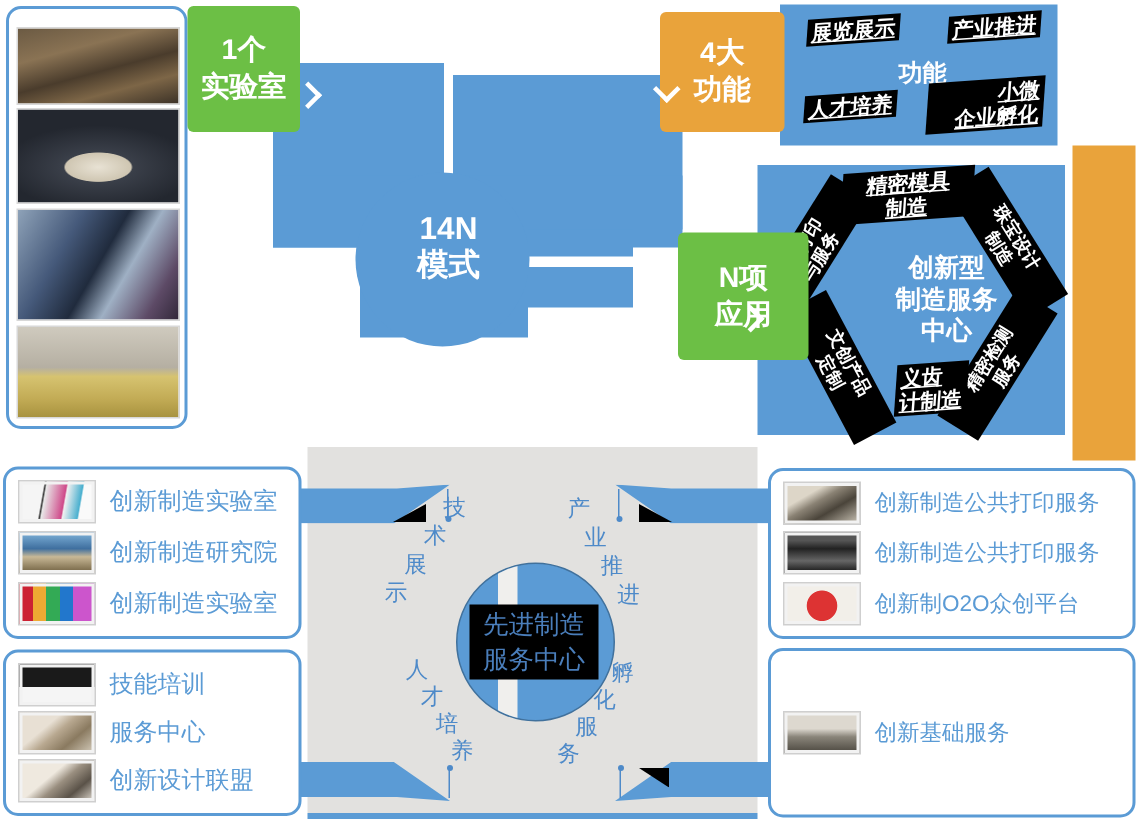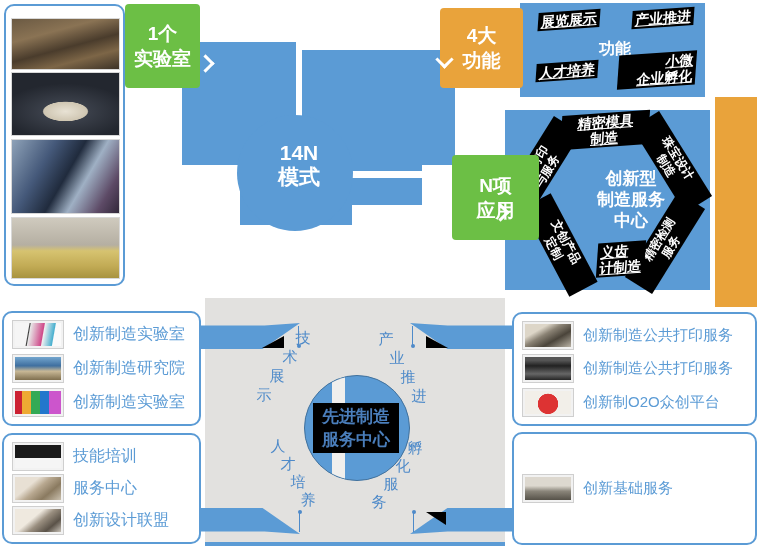--- a/index.html
+++ b/index.html
@@ -53,21 +53,21 @@
     text-align:center;line-height:21px;}
   .rot{width:100px;text-align:center;font-size:12px;line-height:14px;background:#000;
     color:#fff;font-weight:bold;padding:2px 0;white-space:pre-line;}
 
   
   #hub{left:205px;top:298px;width:300px;height:244px;background:#e2e1df;z-index:0;}
   #hub-circle{left:99px;top:77px;width:104px;height:104px;border-radius:50%;
     background:#5b9bd5;border:1px solid #41719c;overflow:hidden;}
   #hub-stripe{left:27px;top:0;width:13px;height:104px;background:#f0efed;}
   #hub-center{left:8px;top:27px;width:86px;height:48px;background:#000;color:#4a7ebb;
-    font-size:17px;font-weight:bold;text-align:center;line-height:23px;padding-top:2px;}
+    font-size:17px;font-weight:normal;text-align:center;line-height:23px;padding-top:2px;}
   .hub-char{position:absolute;width:18px;text-align:center;color:#4e8ac9;font-size:15px;}
 
   
   .conn{background:#5b9bd5;z-index:1;}
   #conn-tl{left:196px;top:323px;width:104px;height:26px;
     clip-path:polygon(0 10%,66% 10%,100% 0,64% 100%,0 100%);}
   #conn-tr{left:410px;top:323px;width:104px;height:26px;
     clip-path:polygon(0 0,36% 10%,100% 10%,100% 100%,36% 100%);}
   #conn-bl{left:196px;top:508px;width:104px;height:26px;
     clip-path:polygon(0 0,64% 0,100% 100%,66% 90%,0 90%);}

